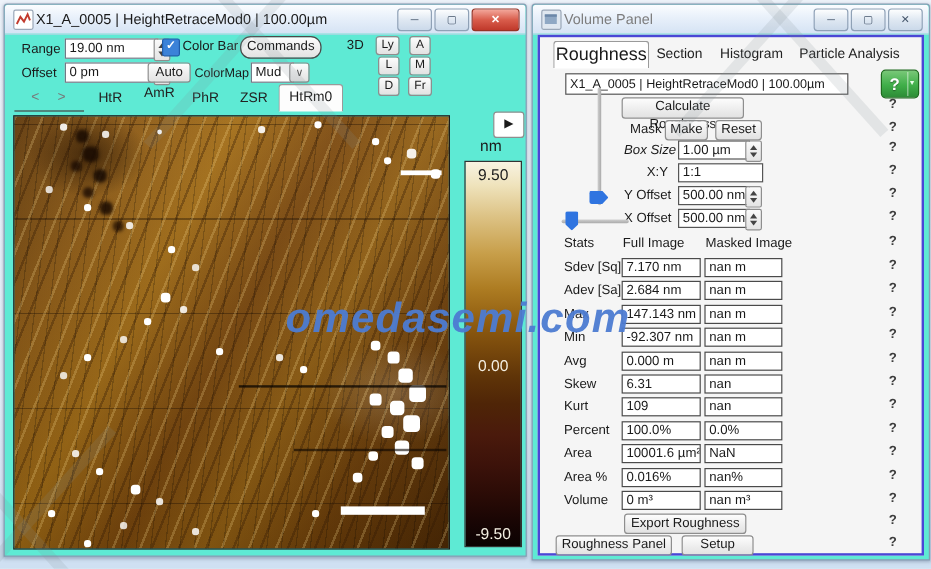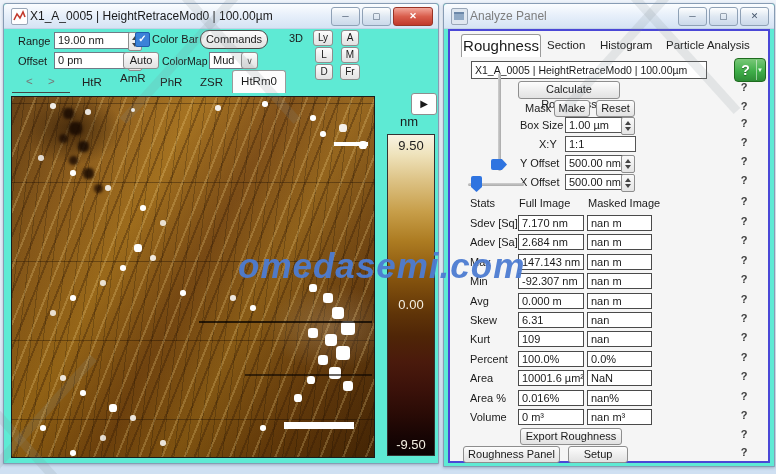--- a/index.html
+++ b/index.html
@@ -142,21 +142,21 @@
 </div>
 
 <div class="window inactive" style="left:443px;top:3px;width:330px;height:462px;">
   <div class="titlebar">
     <span class="appicon" style="background:#dfe7f0;">
       <svg width="15" height="15">
           <rect x="2" y="3" width="10" height="8" fill="#8fa8c4"></rect>
           <rect x="2" y="3" width="10" height="2" fill="#6b87a8"></rect>
         </svg>
     </span>
-    <span class="titletext">Analyze Panel</span>
+    <span class="titletext">Volume Panel</span>
     <span class="caps">
       <span class="cap">─</span>
       <span class="cap">▢</span>
       <span class="cap">✕</span>
     </span>
   </div>
 
   <div style="position:absolute;left:4px;top:25px;width:318px;height:430px;border:2px solid #4a47d6;background:#f5f5f5;">
 
     <span style="position:absolute;left:11px;top:3px;width:78px;height:22px;background:#fff;border:1px solid #9a9a9a;border-bottom:none;border-radius:3px 3px 0 0;text-align:center;line-height:21px;font-size:15px;">Roughness</span>
@@ -170,21 +170,21 @@
       <span style="flex:1;text-align:center;color:#fff;font-weight:bold;font-size:14px;text-shadow:0 1px 1px rgba(0,0,0,.4);">?</span>
       <span style="width:8px;color:#eaffea;font-size:6px;border-left:1px solid rgba(255,255,255,.5);line-height:20px;">▼</span>
     </span>
 
     <span class="btn" style="left:68px;top:50px;width:100px;height:16px;line-height:15px;">Calculate Roughness</span>
 
     <span class="lbl" style="left:75px;top:71px;text-align:center;">Mask</span>
     <span class="btn" style="left:104px;top:69px;width:34px;height:15px;line-height:14px;">Make</span>
     <span class="btn" style="left:146px;top:69px;width:37px;height:15px;line-height:14px;">Reset</span>
 
-    <span class="lbl" style="left:70px;top:88px;">Box Size</span>
+    <span class="lbl" style="left:70px;top:88px;font-style:italic;">Box Size</span>
     <span class="field" style="left:115px;top:86px;width:52px;height:14px;border-color:#555;">1.00 µm</span>
     <span class="spin" style="left:171px;top:86px;height:16px;"></span>
 
     <span class="lbl" style="left:89px;top:107px;">X:Y</span>
     <span class="field" style="left:115px;top:105px;width:63px;height:14px;border-color:#555;">1:1</span>
 
     <span class="lbl" style="left:70px;top:126px;">Y Offset</span>
     <span class="field" style="left:115px;top:124px;width:52px;height:14px;border-color:#555;">500.00 nm</span>
     <span class="spin" style="left:171px;top:124px;height:16px;"></span>
 

